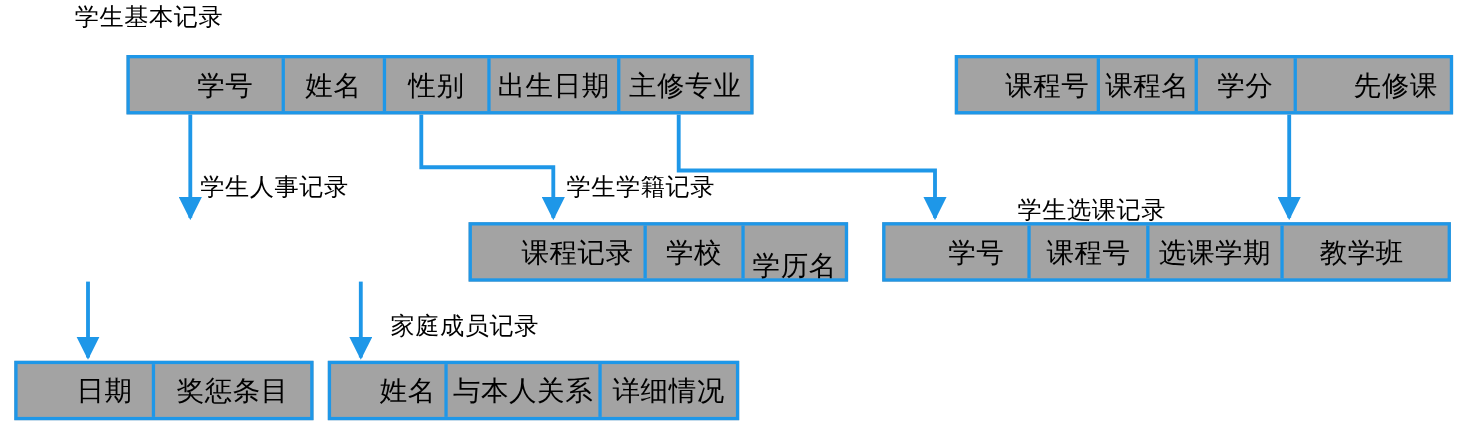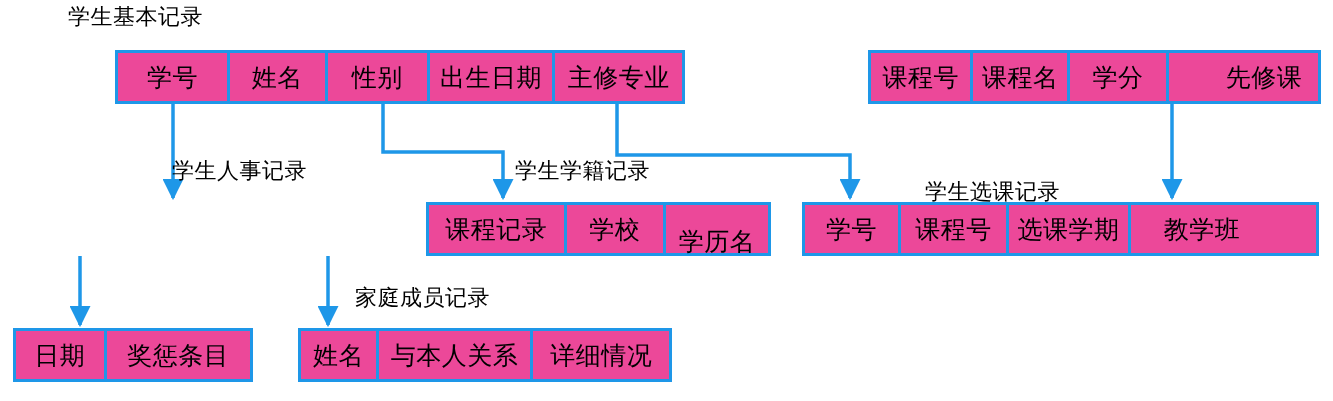--- a/index.html
+++ b/index.html
@@ -5,21 +5,21 @@
   html,body{margin:0;padding:0;background:#ffffff;}
   #canvas{
     position:relative;
     width:1333px;height:401px;
     background:#ffffff;
     font-family:"DejaVu Serif","Liberation Serif",serif;
     overflow:hidden;
   }
   #wires{position:absolute;left:0;top:0;width:1333px;height:401px;pointer-events:none;}
   .rec{position:absolute;display:flex;box-sizing:border-box;
-       border:3px solid #1e97e8;background:#ec4899;}
+       border:3px solid #1e97e8;background:#a3a3a3;padding-left:36px;}
   .cell{box-sizing:border-box;display:flex;align-items:center;justify-content:center;
         border-right:3px solid #1e97e8;color:#000;font-size:25px;line-height:1;
         white-space:nowrap;letter-spacing:.5px;}
   .cell:last-child{border-right:none;}
   .lbl{position:absolute;font-size:22px;color:#000;white-space:nowrap;line-height:1;
        letter-spacing:.5px;}
 </style>
 </head>
 <body>
 
@@ -54,38 +54,38 @@
     <div class="cell" style="width:128px;">主修专业</div>
   </div>
 
   <div class="rec" style="left:868px;top:50px;width:453px;height:54px;">
     <div class="cell" style="width:114px;">课程号</div>
     <div class="cell" style="width:108px;">课程名</div>
     <div class="cell" style="width:110px;">学分</div>
     <div class="cell" style="width:121px;margin-left:41px;">先修课</div>
   </div>
 
-  <div class="lbl" style="left:172px;top:160px;">学生人事记录</div>
+  <div class="lbl" style="left:182px;top:160px;">学生人事记录</div>
 
   <div class="lbl" style="left:515px;top:160px;">学生学籍记录</div>
   <div class="rec" style="left:426px;top:202px;width:345px;height:54px;">
     <div class="cell" style="width:140px;">课程记录</div>
     <div class="cell" style="width:101px;">学校</div>
     <div class="cell" style="width:104px;margin-top:24px;">学历名</div>
   </div>
 
   <div class="lbl" style="left:925px;top:160px;margin-top:21px;">学生选课记录</div>
   <div class="rec" style="left:802px;top:202px;width:517px;height:54px;">
     <div class="cell" style="width:96px;">学号</div>
     <div class="cell" style="width:108px;">课程号</div>
     <div class="cell" style="width:122px;">选课学期</div>
     <div class="cell" style="width:98px;margin-left:22px;">教学班</div>
   </div>
 
-  <div class="rec" style="left:13px;top:328px;width:240px;height:54px;">
+  <div class="rec" style="left:13px;top:328px;width:272px;height:54px;">
     <div class="cell" style="width:93px;">日期</div>
     <div class="cell" style="width:147px;">奖惩条目</div>
   </div>
 
   <div class="lbl" style="left:355px;top:287px;">家庭成员记录</div>
   <div class="rec" style="left:298px;top:328px;width:374px;height:54px;">
     <div class="cell" style="width:79px;">姓名</div>
     <div class="cell" style="width:157px;">与本人关系</div>
     <div class="cell" style="width:138px;">详细情况</div>
   </div>

